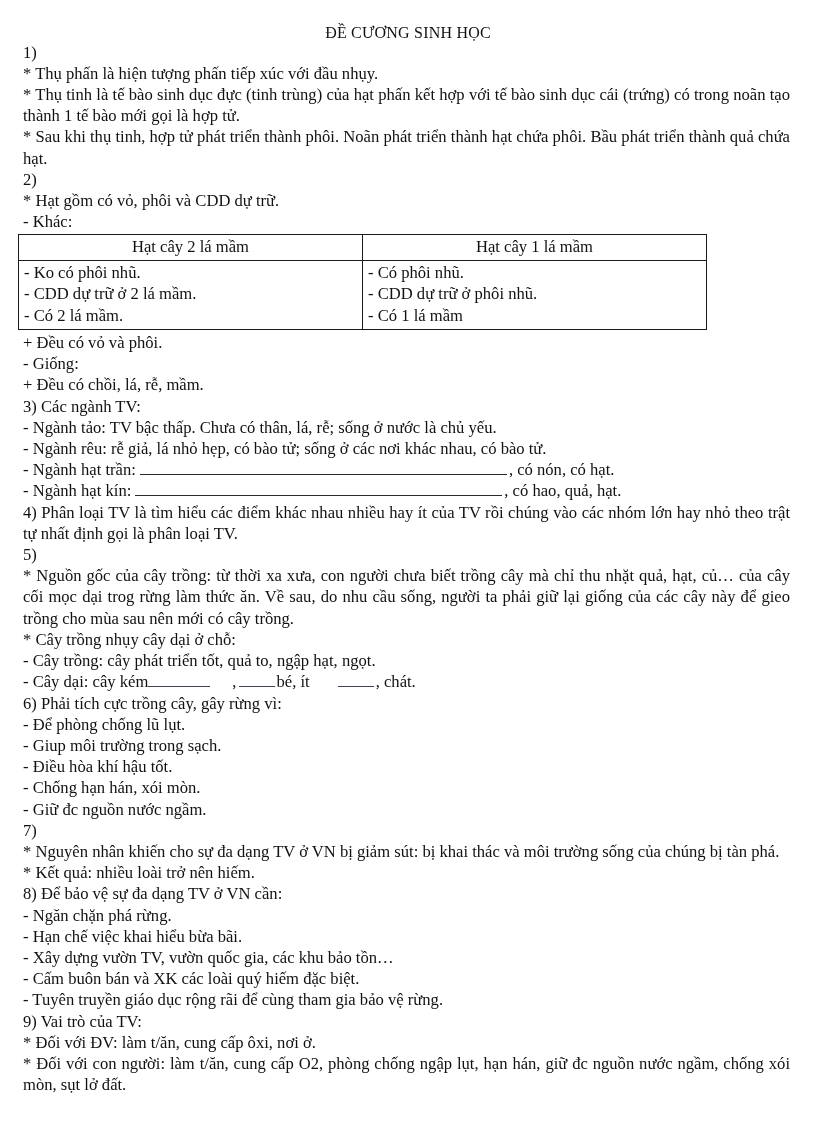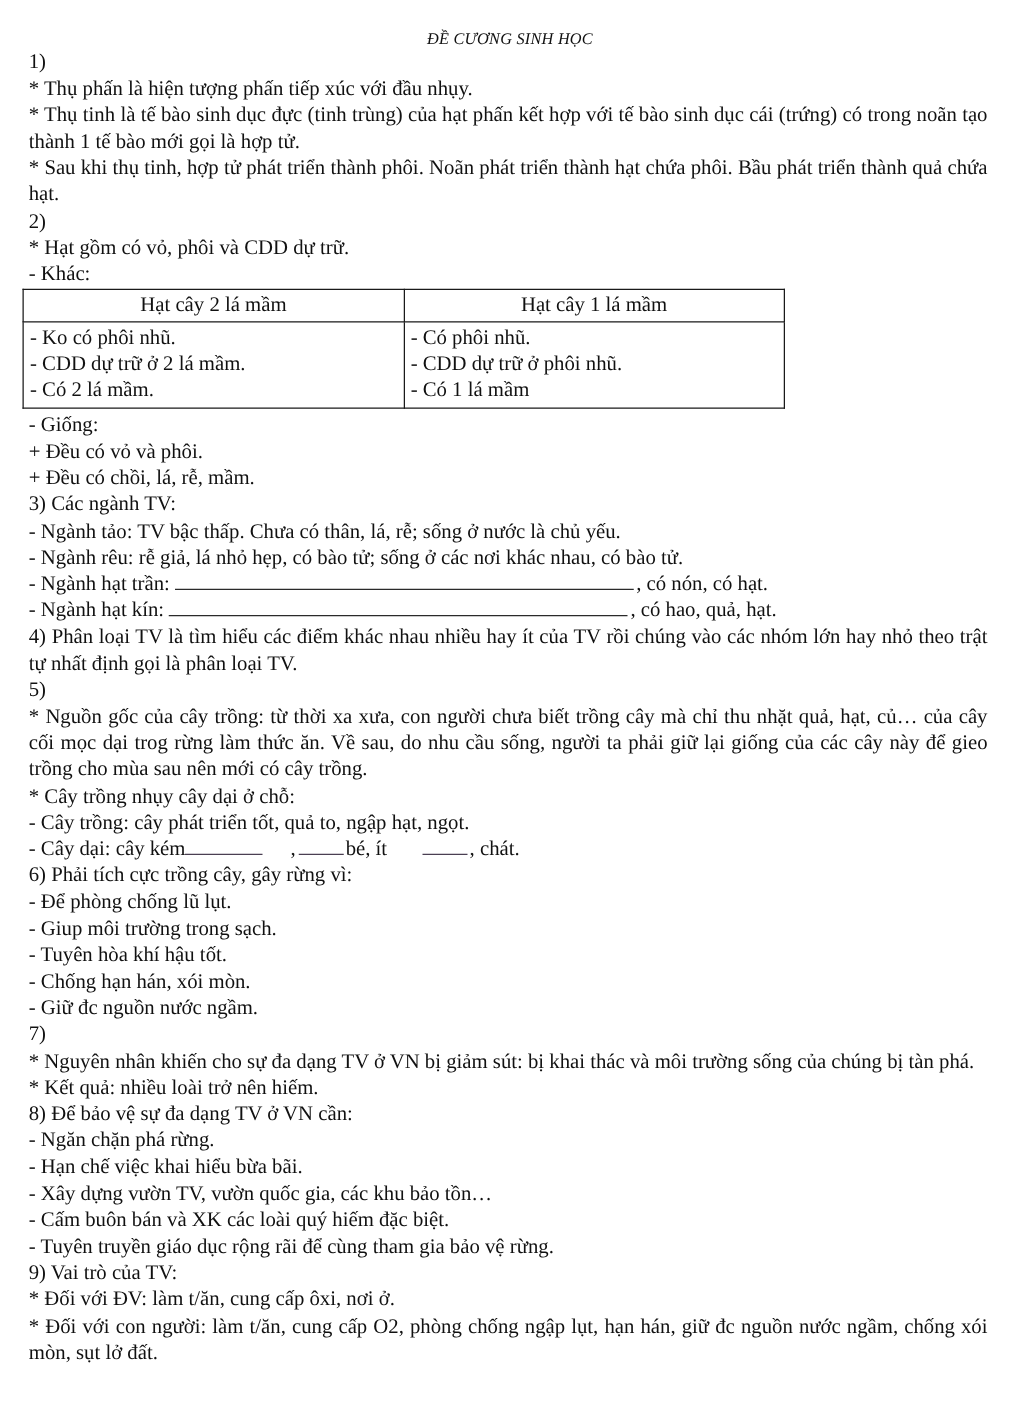--- a/index.html
+++ b/index.html
@@ -17,27 +17,26 @@
   }
   .page {
     position: relative;
     width: 816px;
     height: 1123px;
     box-sizing: border-box;
     padding: 0;
   }
   .doc-title {
     text-align: center;
-    font-size: 13px;
+    font-size: 16px;
     line-height: 1.1;
     margin: 24px 0 0 0;
     letter-spacing: 0.2px;
     font-weight: normal;
     font-family: "Liberation Serif", "DejaVu Serif", serif;
-    font-style: italic;
   }
   .body-text {
     padding: 0 26px 0 23px;
     font-size: 16.6px;
     line-height: 21.2px;
   }
   p.line {
     margin: 0;
     padding: 0;
     text-align: left;
@@ -49,21 +48,21 @@
   }
   .indent-1 { padding-left: 10px; }
   .indent-plus { padding-left: 59px; }
 
   
   .cmp-table-wrap {
     padding: 2px 0 2px 18px;
   }
   table.cmp {
     border-collapse: collapse;
-    width: 610px;
+    width: 689px;
     table-layout: fixed;
     font-size: 16.6px;
     line-height: 21.4px;
   }
   table.cmp td, table.cmp th {
     border: 1.4px solid #1a1a1a;
     padding: 0;
     vertical-align: top;
     font-weight: normal;
   }
@@ -137,42 +136,42 @@
             <p>- Có phôi nhũ.</p>
             <p>- CDD dự trữ ở phôi nhũ.</p>
             <p>- Có 1 lá mầm</p>
           </td>
         </tr>
       </tbody>
     </table>
   </div>
 
   <div class="body-text">
+    <p class="line indent-plus">+ Đều có vỏ và phôi.</p>
     <p class="line indent-1">- Giống:</p>
-    <p class="line indent-plus">+ Đều có vỏ và phôi.</p>
     <p class="line indent-plus">+ Đều có chồi, lá, rễ, mầm.</p>
 
     <p class="line">3) Các ngành TV:</p>
     <p class="line">- Ngành tảo: TV bậc thấp. Chưa có thân, lá, rễ; sống ở nước là chủ yếu.</p>
     <p class="line">- Ngành rêu:  rễ giả, lá nhỏ hẹp, có bào tử; sống ở các nơi khác nhau, có bào tử.</p>
     <p class="line"><span>- Ngành hạt trần:</span><span class="blank-long"></span><span>, có nón, có hạt.</span></p>
     <p class="line"><span>- Ngành hạt kín:</span><span class="blank-long"></span><span>, có hao, quả, hạt.</span></p>
 
     <p class="line just">4) Phân loại TV là tìm hiểu các điểm khác nhau nhiều hay ít của TV rồi chúng vào các nhóm lớn hay nhỏ theo trật tự nhất định gọi là phân loại TV.</p>
 
     <p class="line">5)</p>
     <p class="line just">* Nguồn gốc của cây trồng: từ thời xa xưa, con người chưa biết trồng cây mà chỉ thu nhặt quả, hạt, củ… của cây cối mọc dại trog rừng làm thức ăn. Về sau, do nhu cầu sống, người ta phải giữ lại giống của các cây này để gieo trồng cho mùa sau nên mới có cây trồng.</p>
     <p class="line">* Cây trồng nhụy cây dại ở chỗ:</p>
     <p class="line">- Cây trồng: cây phát triển tốt, quả to, ngập hạt, ngọt.</p>
     <p class="line"><span>- Cây dại: cây kém</span><span class="blank-sm w1"></span><span class="gap-sm"></span><span>,</span><span class="blank-sm w2"></span><span>bé, ít</span><span class="blank-sm w3"></span><span>, chát.</span></p>
 
     <p class="line">6) Phải tích cực trồng cây, gây rừng vì:</p>
     <p class="line">- Để phòng chống lũ lụt.</p>
     <p class="line">- Giup môi trường trong sạch.</p>
-    <p class="line">- Tuyên hòa khí hậu tốt.</p>
+    <p class="line">- Điều hòa khí hậu tốt.</p>
     <p class="line">- Chống hạn hán, xói mòn.</p>
     <p class="line">- Giữ đc nguồn nước ngầm.</p>
 
     <p class="line">7)</p>
     <p class="line just">* Nguyên nhân khiến cho sự đa dạng TV ở VN bị giảm sút: bị khai thác và môi trường sống của chúng bị tàn phá.</p>
     <p class="line">* Kết quả: nhiều loài trở nên hiếm.</p>
 
     <p class="line">8) Để bảo vệ sự đa dạng TV ở VN cần:</p>
     <p class="line">- Ngăn chặn phá rừng.</p>
     <p class="line">- Hạn chế việc khai hiểu bừa bãi.</p>

